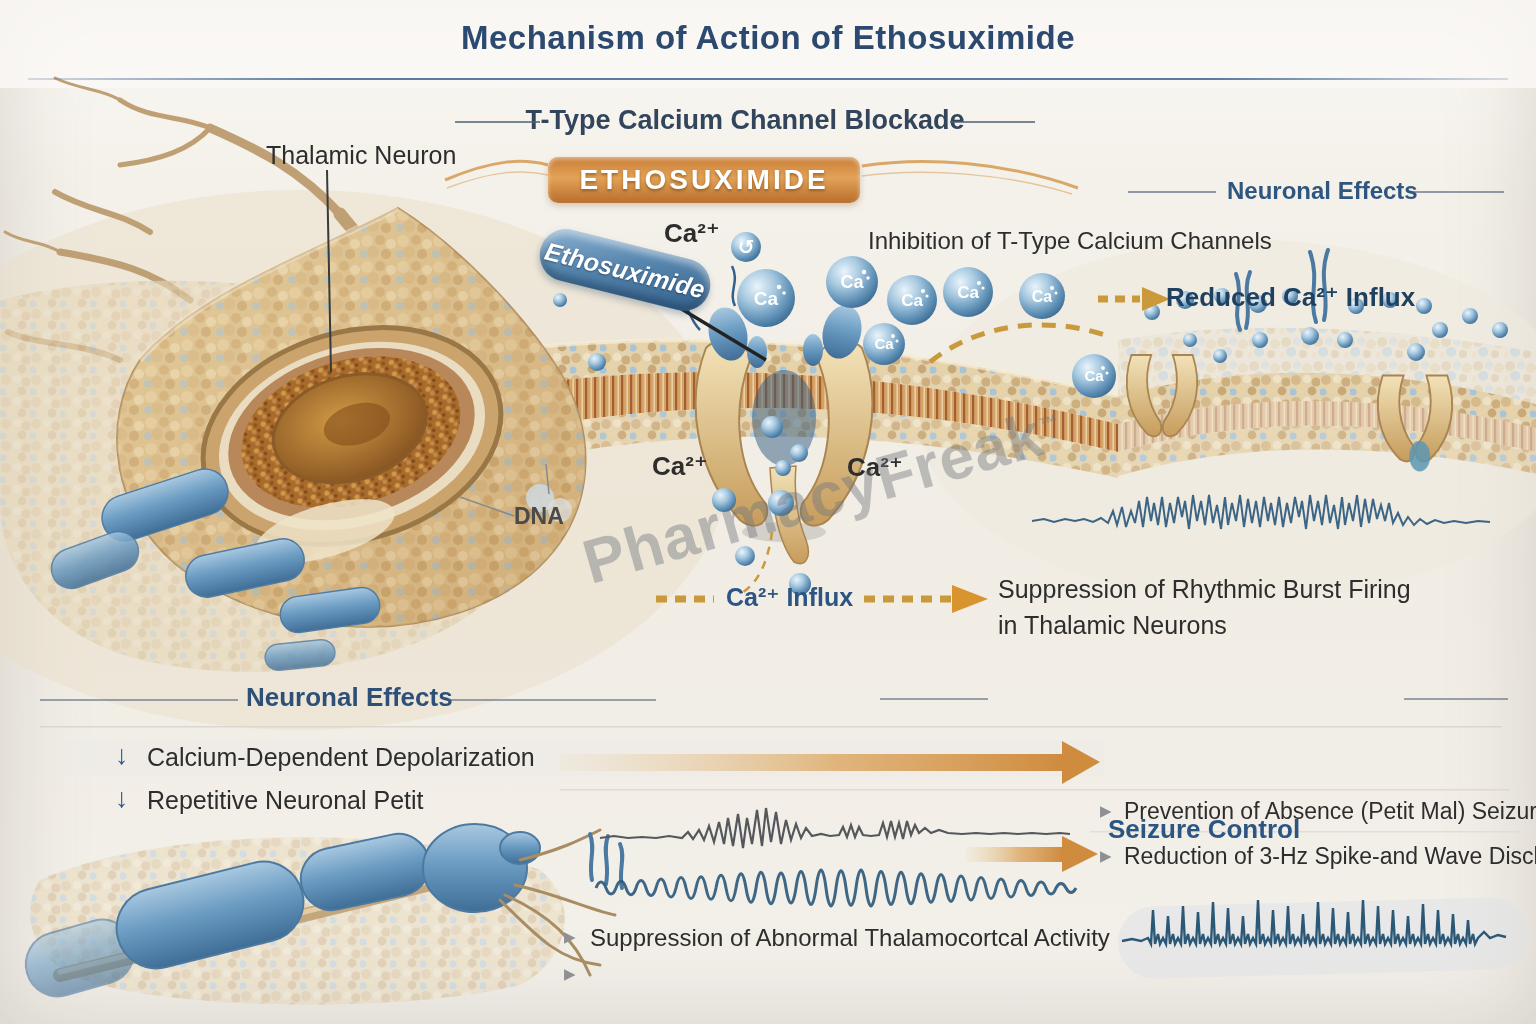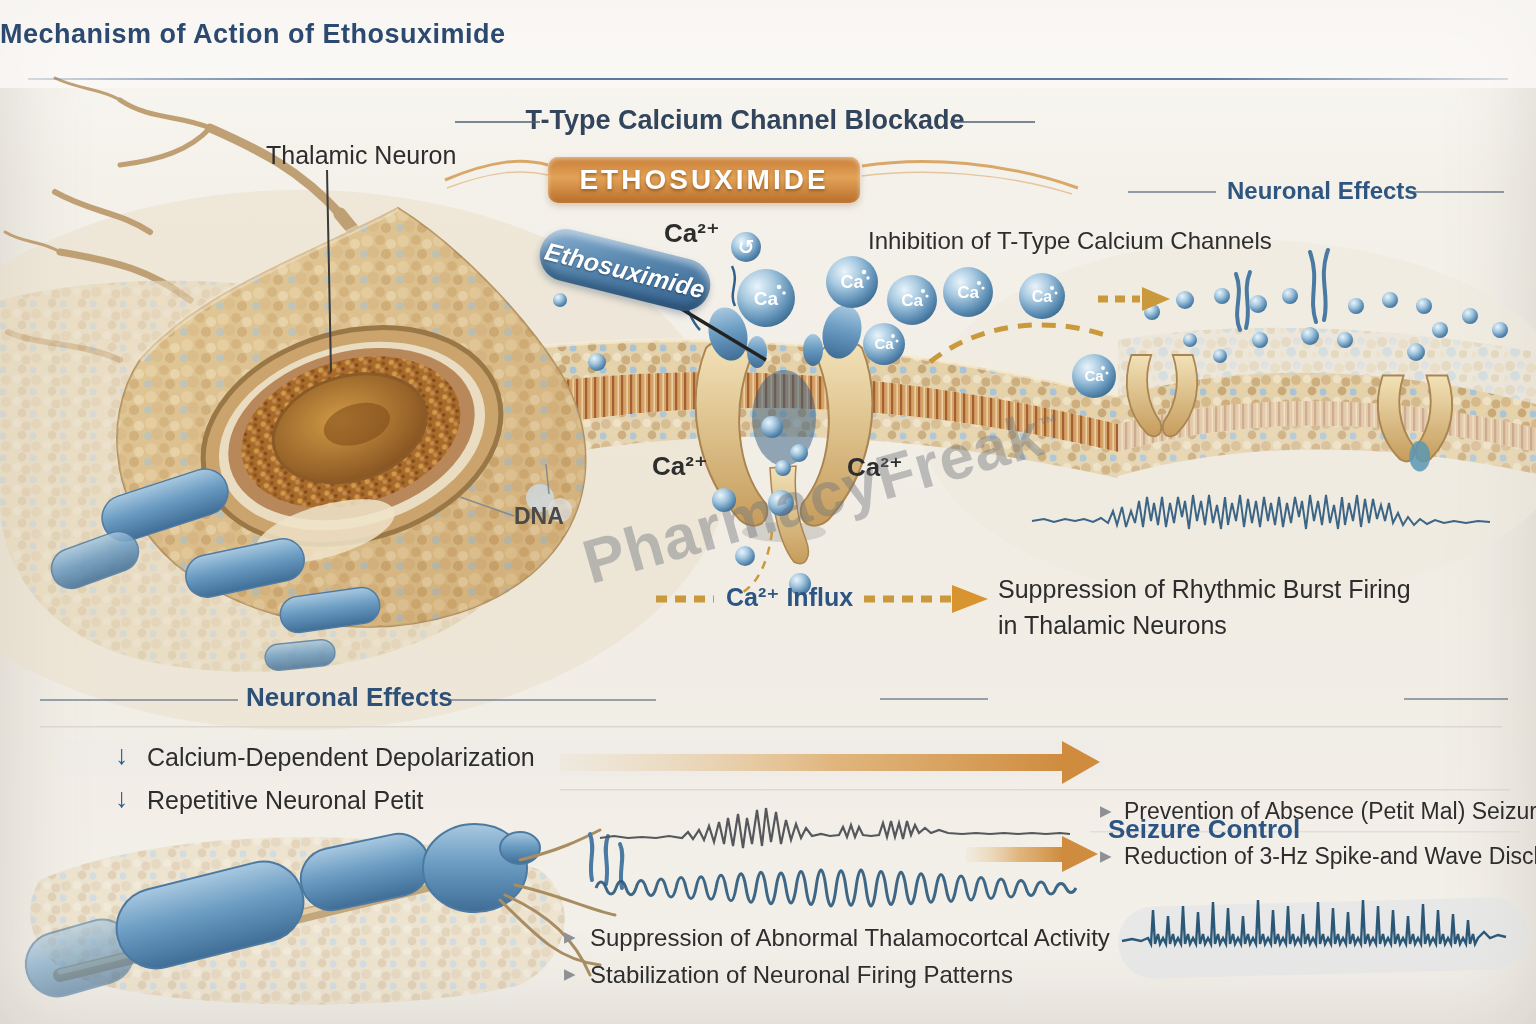--- a/index.html
+++ b/index.html
@@ -4,21 +4,21 @@
 <style>
   html,body{margin:0;padding:0;background:#d8d4cc;}
   .stage{
     position:relative;width:1536px;height:1024px;overflow:hidden;
     background:linear-gradient(180deg,#faf8f4 0%,#f4f1ea 18%,#f1ede5 55%,#f3f0ea 100%);
     font-family:"Liberation Sans","DejaVu Sans",sans-serif;
     box-shadow:inset 0 0 90px rgba(110,100,85,.22);
   }
   .art{position:absolute;inset:0;width:1536px;height:1024px;}
   .lbl{position:absolute;white-space:nowrap;color:#2d2d2d;line-height:1.1;}
-  .title{left:0;right:0;top:20px;font-size:27px;font-weight:bold;color:#2c4a70;letter-spacing:.5px;}
+  .title{left:0;right:0;text-align:center;top:20px;font-size:33px;font-weight:bold;color:#2c4a70;letter-spacing:.5px;}
   .rule-title{position:absolute;left:28px;top:78px;width:1480px;height:2px;
     background:linear-gradient(90deg,rgba(108,132,164,.25),#5c7aa0 20%,#5c7aa0 80%,rgba(108,132,164,.25));}
   .subhead{left:745px;top:106px;transform:translateX(-50%);font-size:27px;font-weight:600;color:#32455c;}
   .hline{position:absolute;height:2px;background:#4d6076;opacity:.75;}
   .banner{position:absolute;left:548px;top:157px;width:312px;height:46px;border-radius:10px;
     background:linear-gradient(180deg,#c97d35 0%,#e2a258 45%,#b96e2b 100%);
     box-shadow:inset 0 2px 4px rgba(255,255,255,.5),0 3px 6px rgba(120,70,20,.25);
     text-align:center;line-height:46px;font-size:28px;font-weight:bold;letter-spacing:3px;color:#fff;
     text-shadow:0 2px 3px rgba(110,60,10,.55);}
   .pill{position:absolute;left:538px;top:244px;width:174px;height:52px;border-radius:27px;
@@ -406,20 +406,21 @@
 
   <div class="banner">ETHOSUXIMIDE</div>
 
   <div class="lbl" style="left:266px;top:142px;font-size:25px;">Thalamic Neuron</div>
 
   <div class="lbl hblue" style="left:1227px;top:178px;font-size:24px;">Neuronal Effects</div>
   <div class="hline" style="left:1128px;top:191px;width:88px;opacity:.6;"></div>
   <div class="hline" style="left:1412px;top:191px;width:92px;opacity:.6;"></div>
 
   <div class="lbl" style="left:868px;top:228px;font-size:24px;">Inhibition of T-Type Calcium Channels</div>
+  <div class="lbl" style="left:1166px;top:283px;font-size:26px;font-weight:600;color:#20405f;">Reduced Ca²⁺ Influx</div>
 
   <div class="lbl" style="left:664px;top:219px;font-size:26px;font-weight:600;">Ca²⁺</div>
   <div class="lbl" style="left:652px;top:452px;font-size:26px;font-weight:600;">Ca²⁺</div>
   <div class="lbl" style="left:847px;top:453px;font-size:26px;font-weight:600;">Ca²⁺</div>
 
   <div class="lbl" style="left:514px;top:504px;font-size:23px;font-weight:bold;color:#4a4a4a;">DNA</div>
 
   <div class="pill">Ethosuximide</div>
 
   <div class="lbl watermark">
@@ -445,15 +446,14 @@
   <div class="lbl" style="left:1108px;top:792px;font-size:26px;font-weight:bold;color:#2d5583;margin-top:23px;">Seizure Control</div>
 
   <span class="lbl bullet-ic" style="left:1100px;top:803px;">▶</span>
   <div class="lbl" style="left:1124px;top:799px;font-size:23px;">Prevention of Absence (Petit Mal) Seizures</div>
   <span class="lbl bullet-ic" style="left:1100px;top:848px;">▶</span>
   <div class="lbl" style="left:1124px;top:844px;font-size:23px;">Reduction of 3-Hz Spike-and Wave Discharges</div>
 
   <span class="lbl bullet-ic" style="left:564px;top:929px;">▶</span>
   <div class="lbl" style="left:590px;top:925px;font-size:24px;">Suppression of Abnormal Thalamocortcal Activity</div>
   <span class="lbl bullet-ic" style="left:564px;top:966px;">▶</span>
-  <div class="lbl" style="left:590px;top:962px;font-size:24px;">Stabilization of Neuronal Firing Patterns</div>
 
 </div>
 
 </body></html>

